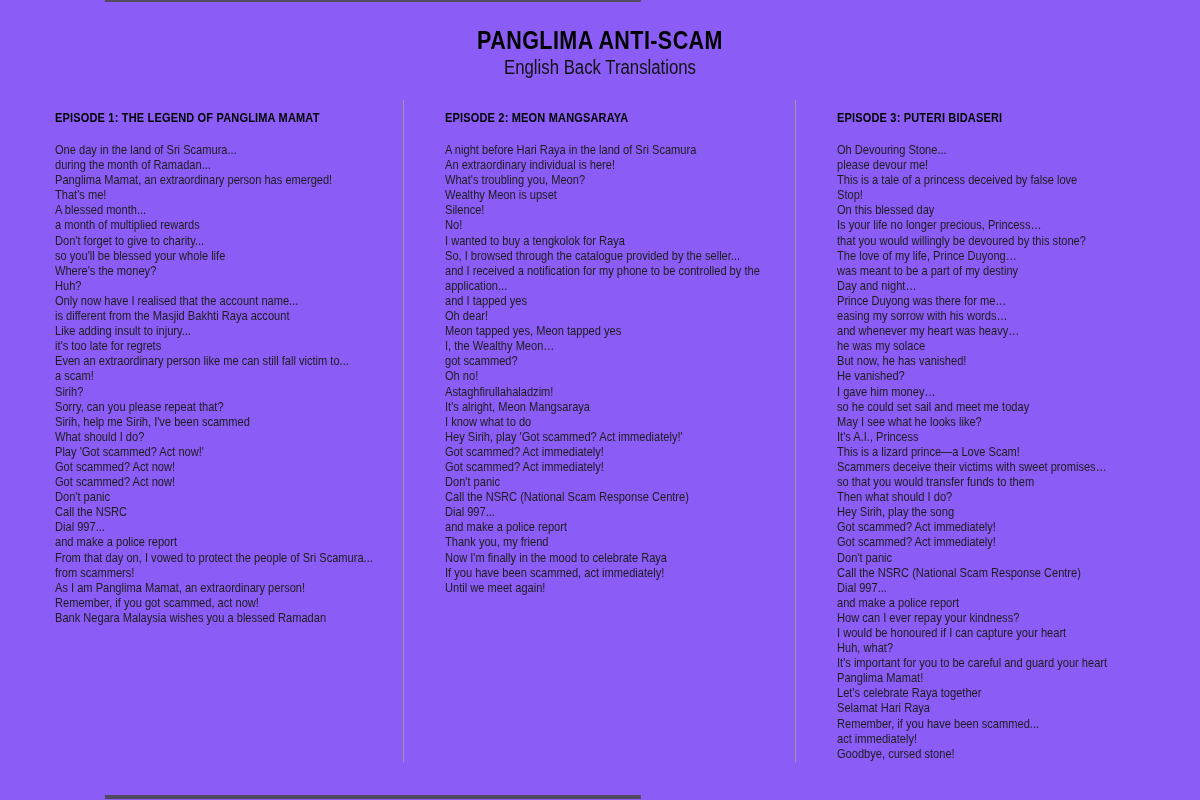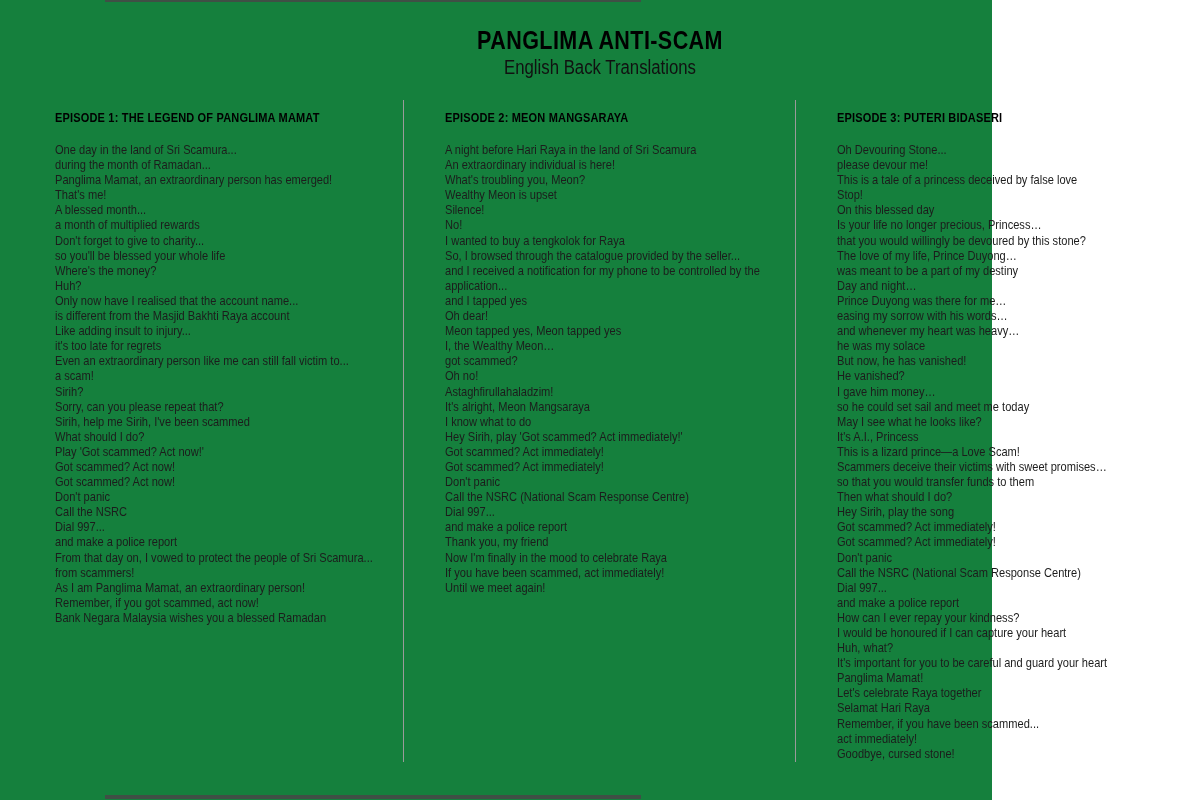--- a/index.html
+++ b/index.html
@@ -7,23 +7,23 @@
     padding: 0;
     background: #ffffff;
     width: 1200px;
     height: 800px;
     overflow: hidden;
     font-family: "Liberation Sans", sans-serif;
     color: #1c1c1c;
   }
   .page {
     position: relative;
-    width: 992px;
+    width: 1200px;
     height: 800px;
-    background: #15803d;
+    background: #8b5cf6;
   }
   
   .edge {
     position: absolute;
     left: 105px;
     width: 536px;
     background: #474747;
     opacity: 0.85;
   }
   .edge.top { top: 0; height: 2px; }

